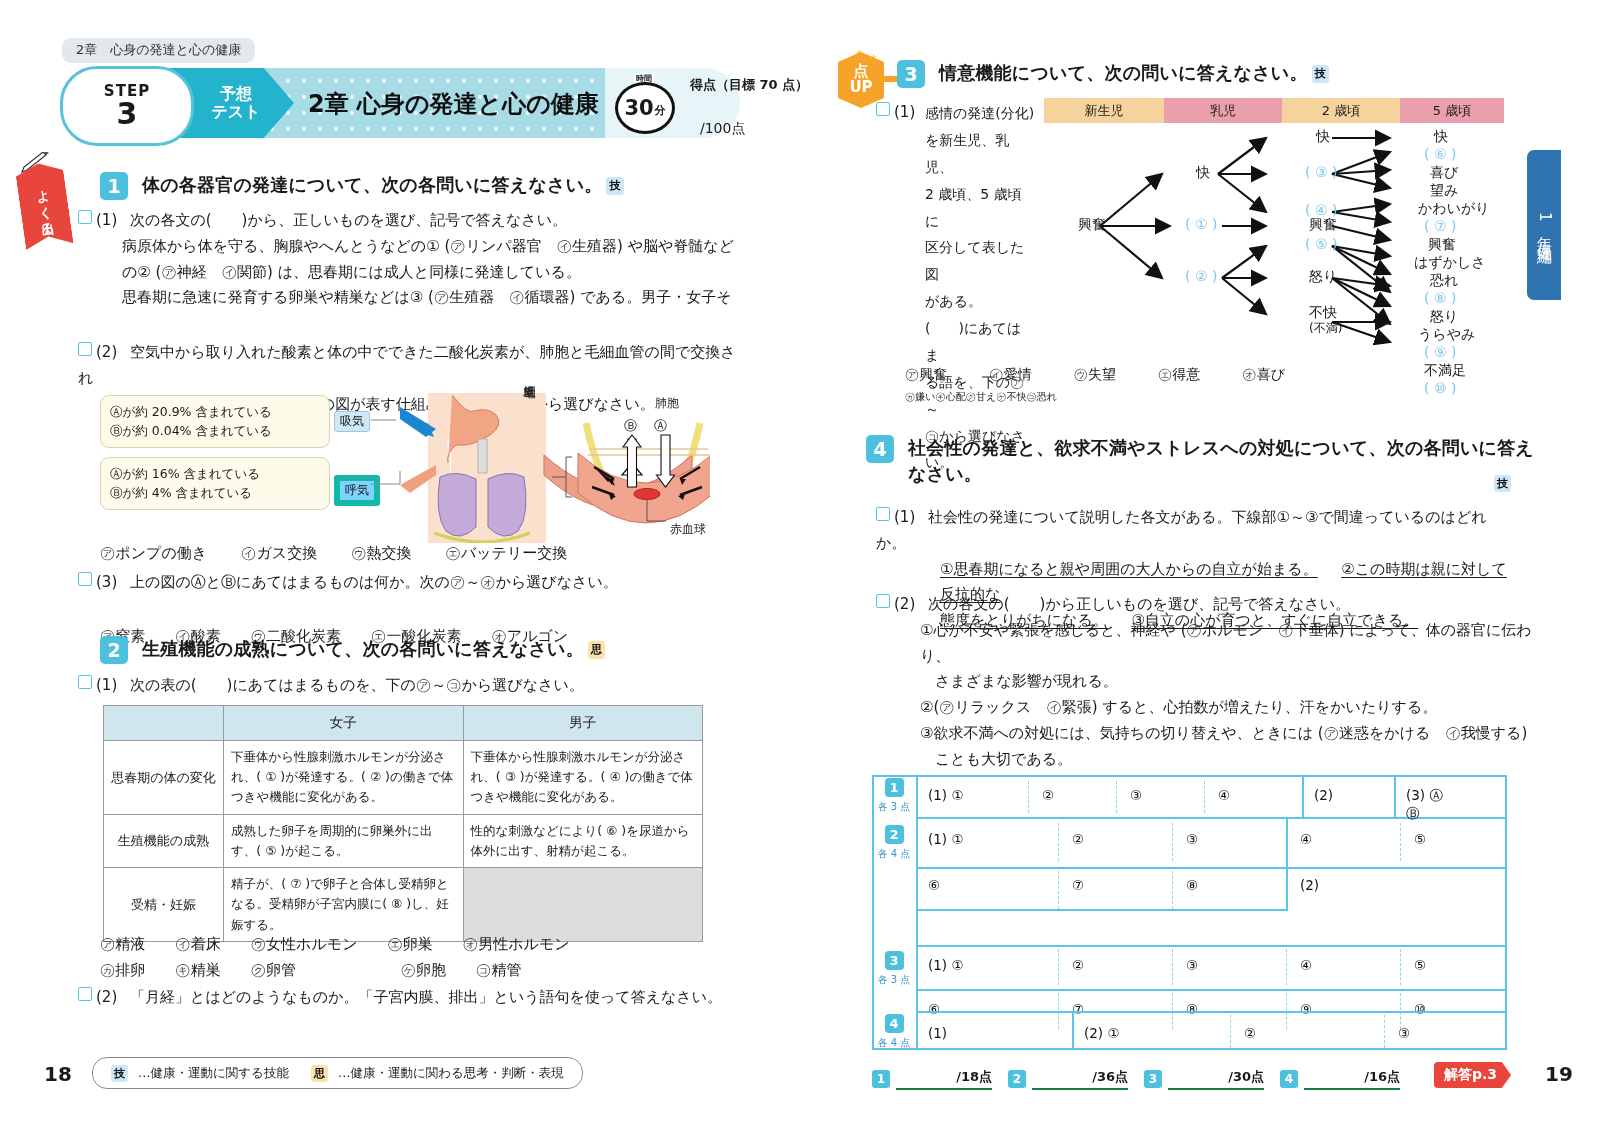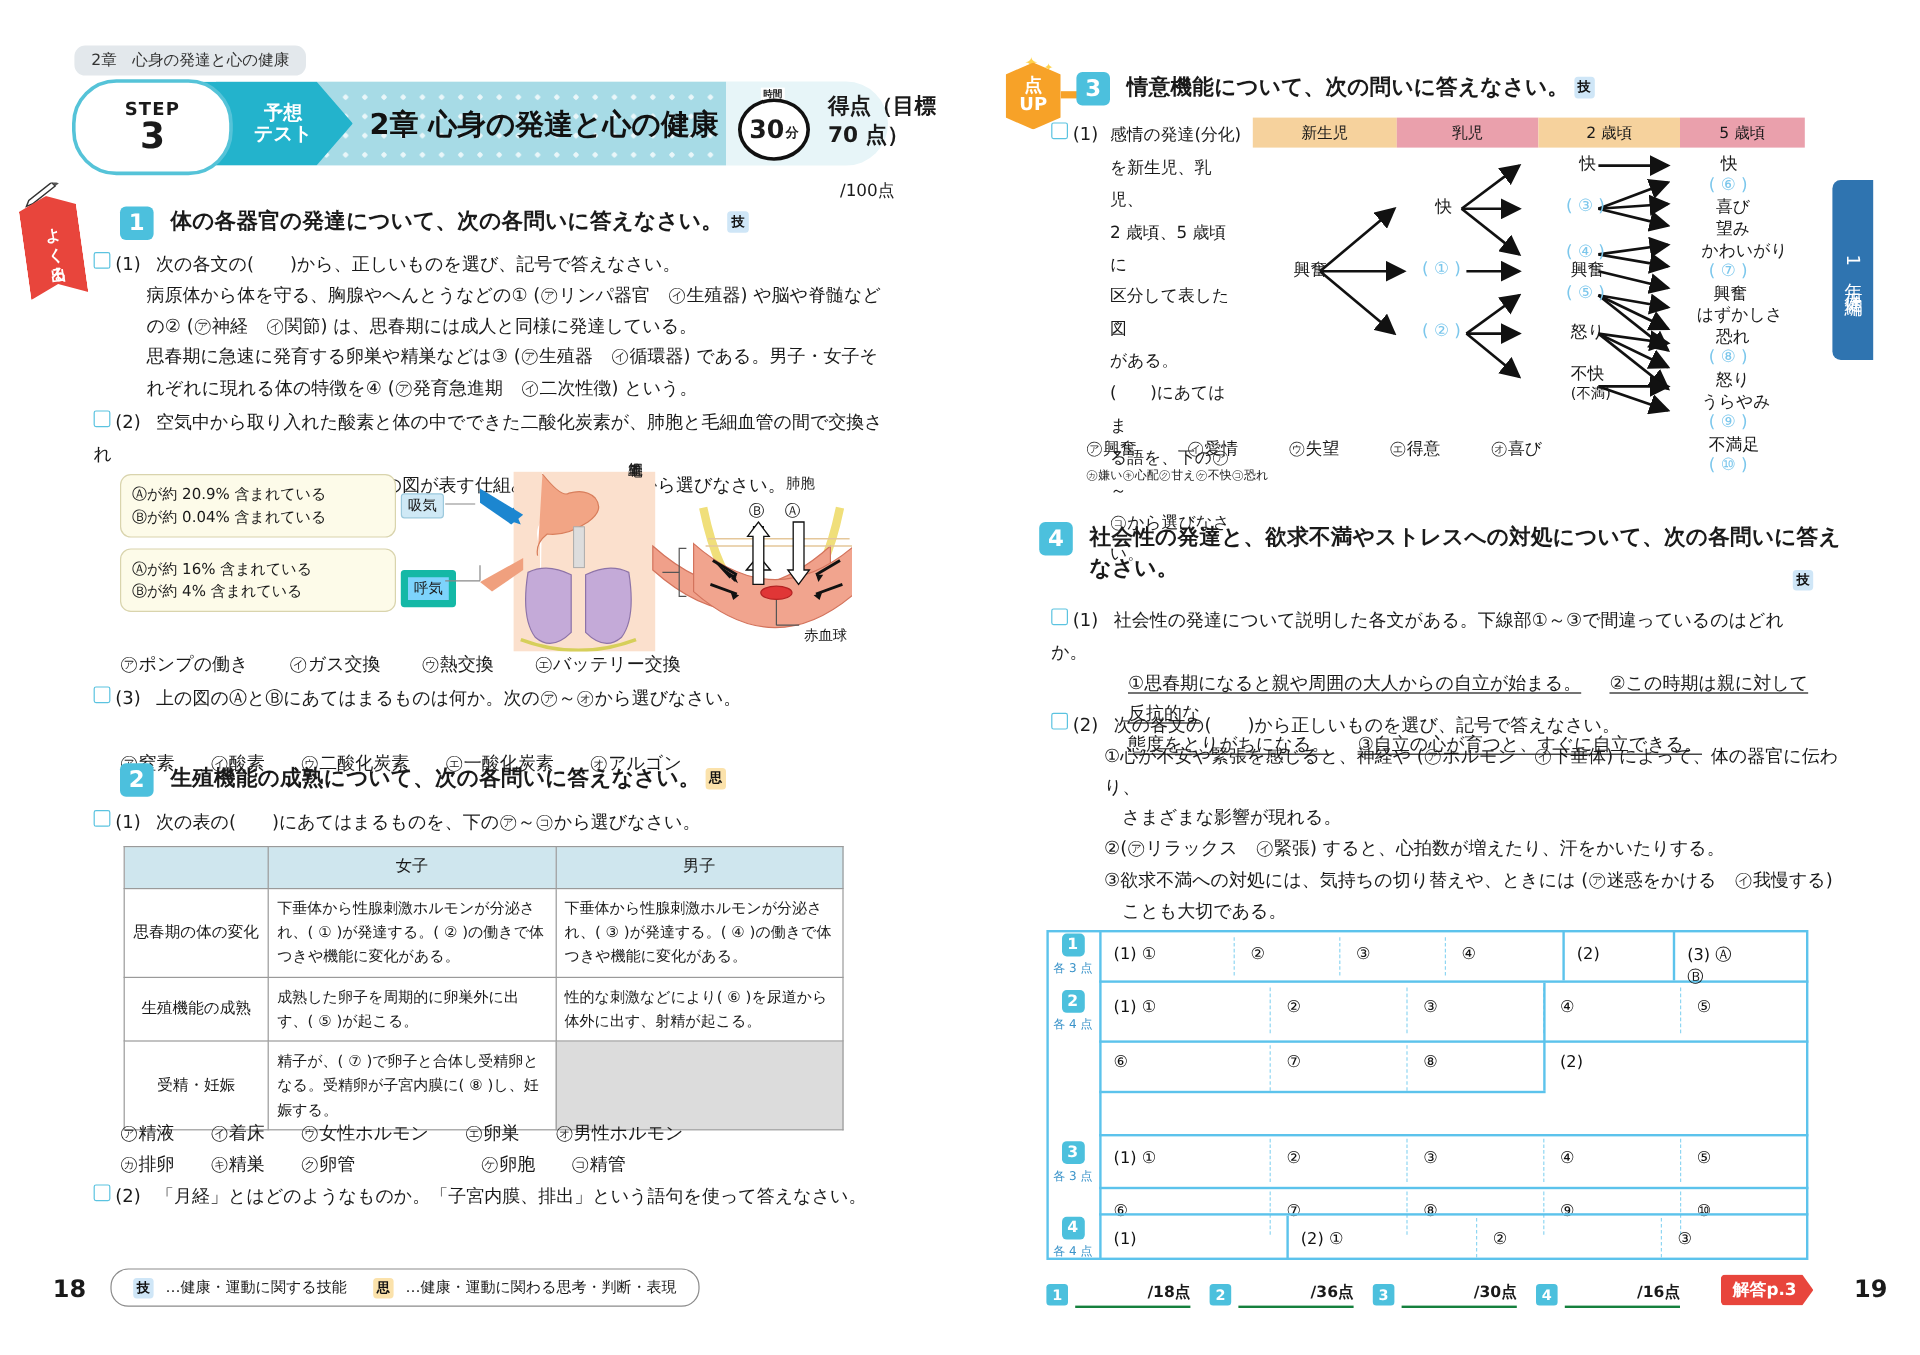--- a/index.html
+++ b/index.html
@@ -51,21 +51,21 @@
   }
   .timer{
     position:absolute;left:555px;top:6px;width:58px;height:58px;z-index:5;
   }
   .timer .t-lbl{position:absolute;top:-1px;left:50%;transform:translateX(-50%);font-size:8px;font-weight:bold;background:#fff;padding:0 2px;}
   .timer .t-circ{position:absolute;top:8px;left:0;width:54px;height:46px;border:3px solid #111;border-radius:50%;
     display:flex;align-items:center;justify-content:center;font-size:21px;font-weight:bold;background:#fff;}
   .timer .t-min{font-size:11px;font-weight:bold;margin-left:1px;margin-top:5px;}
   .timer .t-btn{position:absolute;top:4px;left:22px;width:11px;height:6px;background:#111;border-radius:2px;}
   .score-box{position:absolute;left:630px;top:8px;width:120px;z-index:5;text-align:left;}
-  .score-box .sb1{font-size:18px;font-weight:bold;}
+  .score-box .sb1{font-size:13px;font-weight:bold;}
   .score-box .sb2{font-size:14px;margin-top:26px;margin-left:10px;}
 
   
   .qnum{
     display:inline-flex;align-items:center;justify-content:center;
     width:28px;height:28px;background:#4cc0dd;color:#fff;border-radius:5px;
     font-size:19px;font-weight:bold;
   }
   .q-head{position:absolute;display:flex;align-items:flex-start;gap:14px;}
   .q-title{font-size:18px;font-weight:bold;line-height:1.45;letter-spacing:.2px;}
@@ -212,21 +212,20 @@
 
   <div class="sub" style="left:78px;top:208px;width:660px;">
     <div>
       <span class="chk"></span><span>(1)</span>
       <span style="margin-left:8px">次の各文の(　　)から、正しいものを選び、記号で答えなさい。</span>
     </div>
     <div style="margin-left:44px;">
       <div>病原体から体を守る、胸腺やへんとうなどの① (㋐リンパ器官　㋑生殖器) や脳や脊髄など</div>
       <div>の② (㋐神経　㋑関節) は、思春期には成人と同様に発達している。</div>
       <div>思春期に急速に発育する卵巣や精巣などは③ (㋐生殖器　㋑循環器) である。男子・女子そ</div>
-      <div>れぞれに現れる体の特徴を④ (㋐発育急進期　㋑二次性徴) という。</div>
     </div>
   </div>
 
   <div class="sub" style="left:78px;top:340px;width:670px;">
     <div>
       <span class="chk"></span><span>(2)</span>
       <span style="margin-left:8px">空気中から取り入れた酸素と体の中でできた二酸化炭素が、肺胞と毛細血管の間で交換され</span>
     </div>
     <div style="margin-left:44px;">る様子を示した図がある。この図が表す仕組みを下の㋐～㋓から選びなさい。</div>
   </div>

